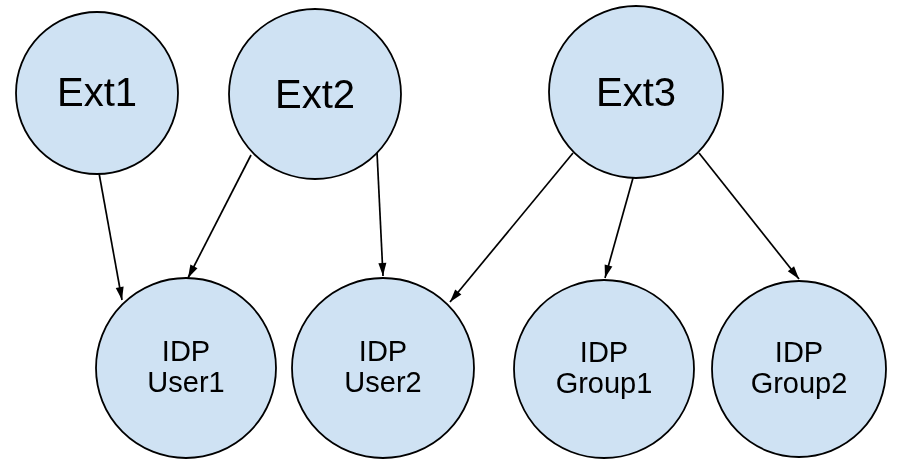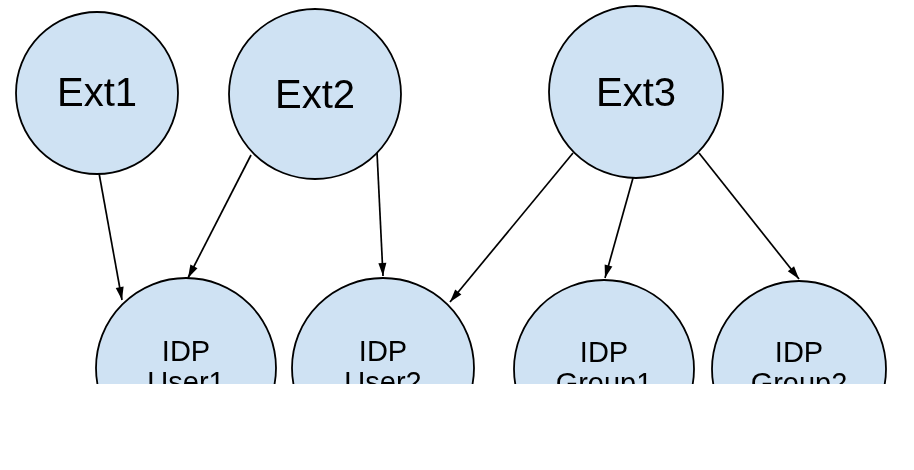--- a/index.html
+++ b/index.html
@@ -4,21 +4,21 @@
 <style>
   html, body {
     margin: 0;
     padding: 0;
     background: #ffffff;
     font-family: "Liberation Sans", sans-serif;
   }
   .canvas-wrap {
     position: relative;
     width: 914px;
-    height: 384px;
+    height: 470px;
     background: #ffffff;
     overflow: hidden;
     text-align: center;
   }
   svg { display: block; }
   .node ellipse {
     stroke: #000000;
     stroke-width: 1.8;
   }
   .edge {

